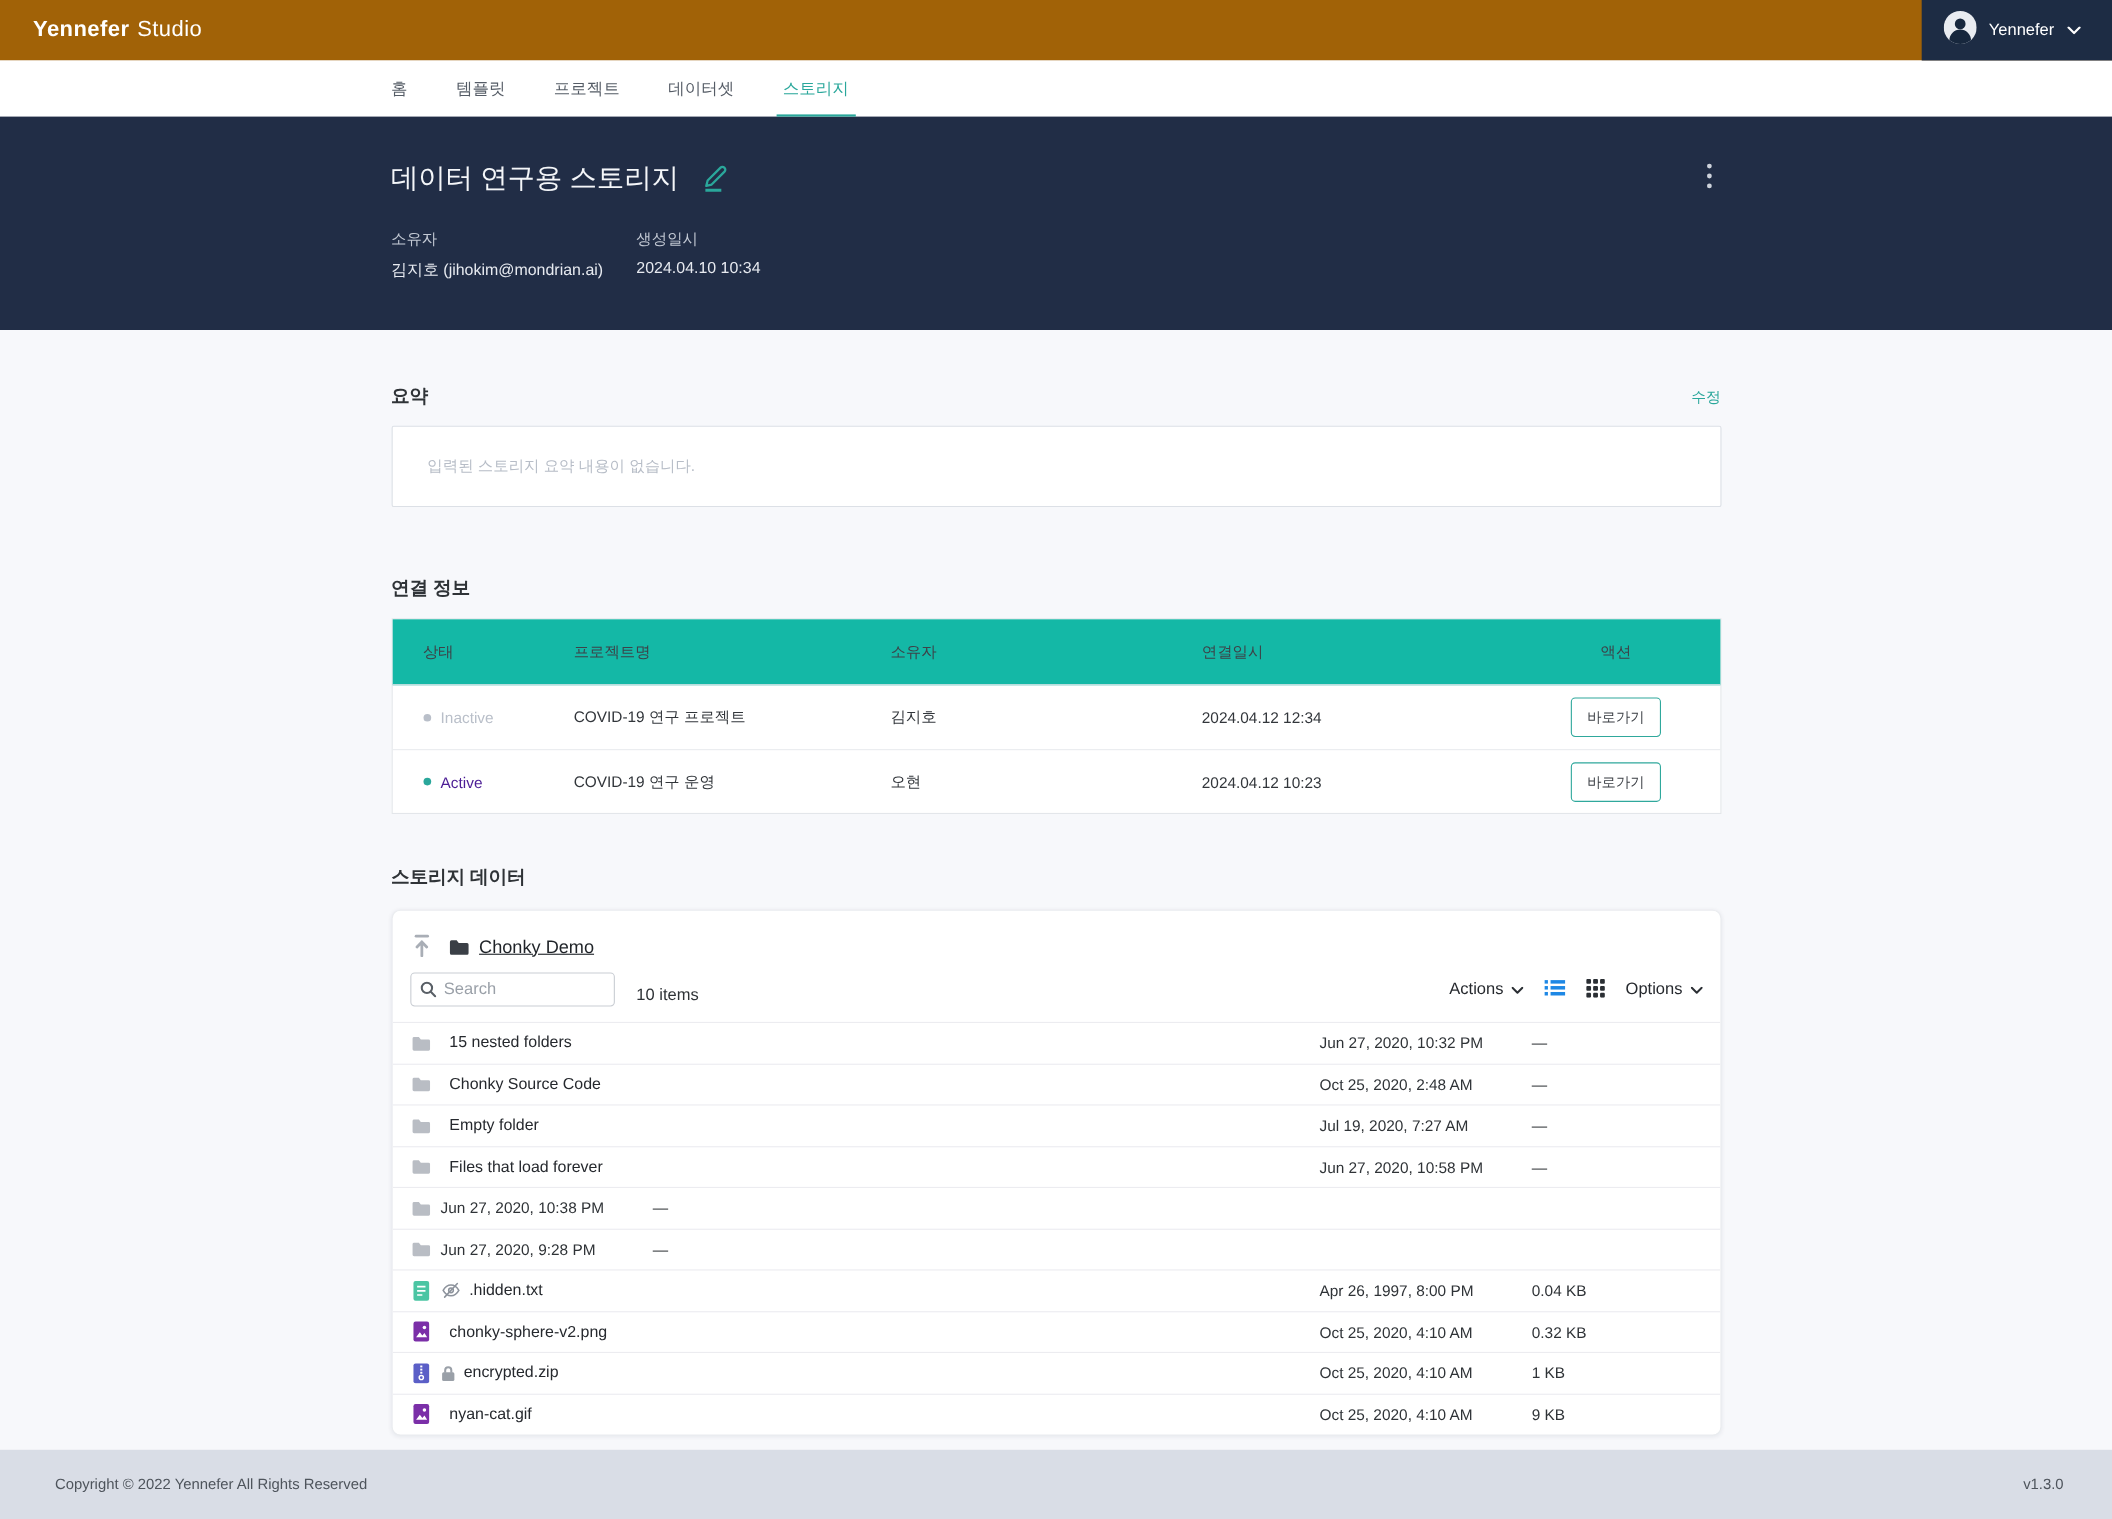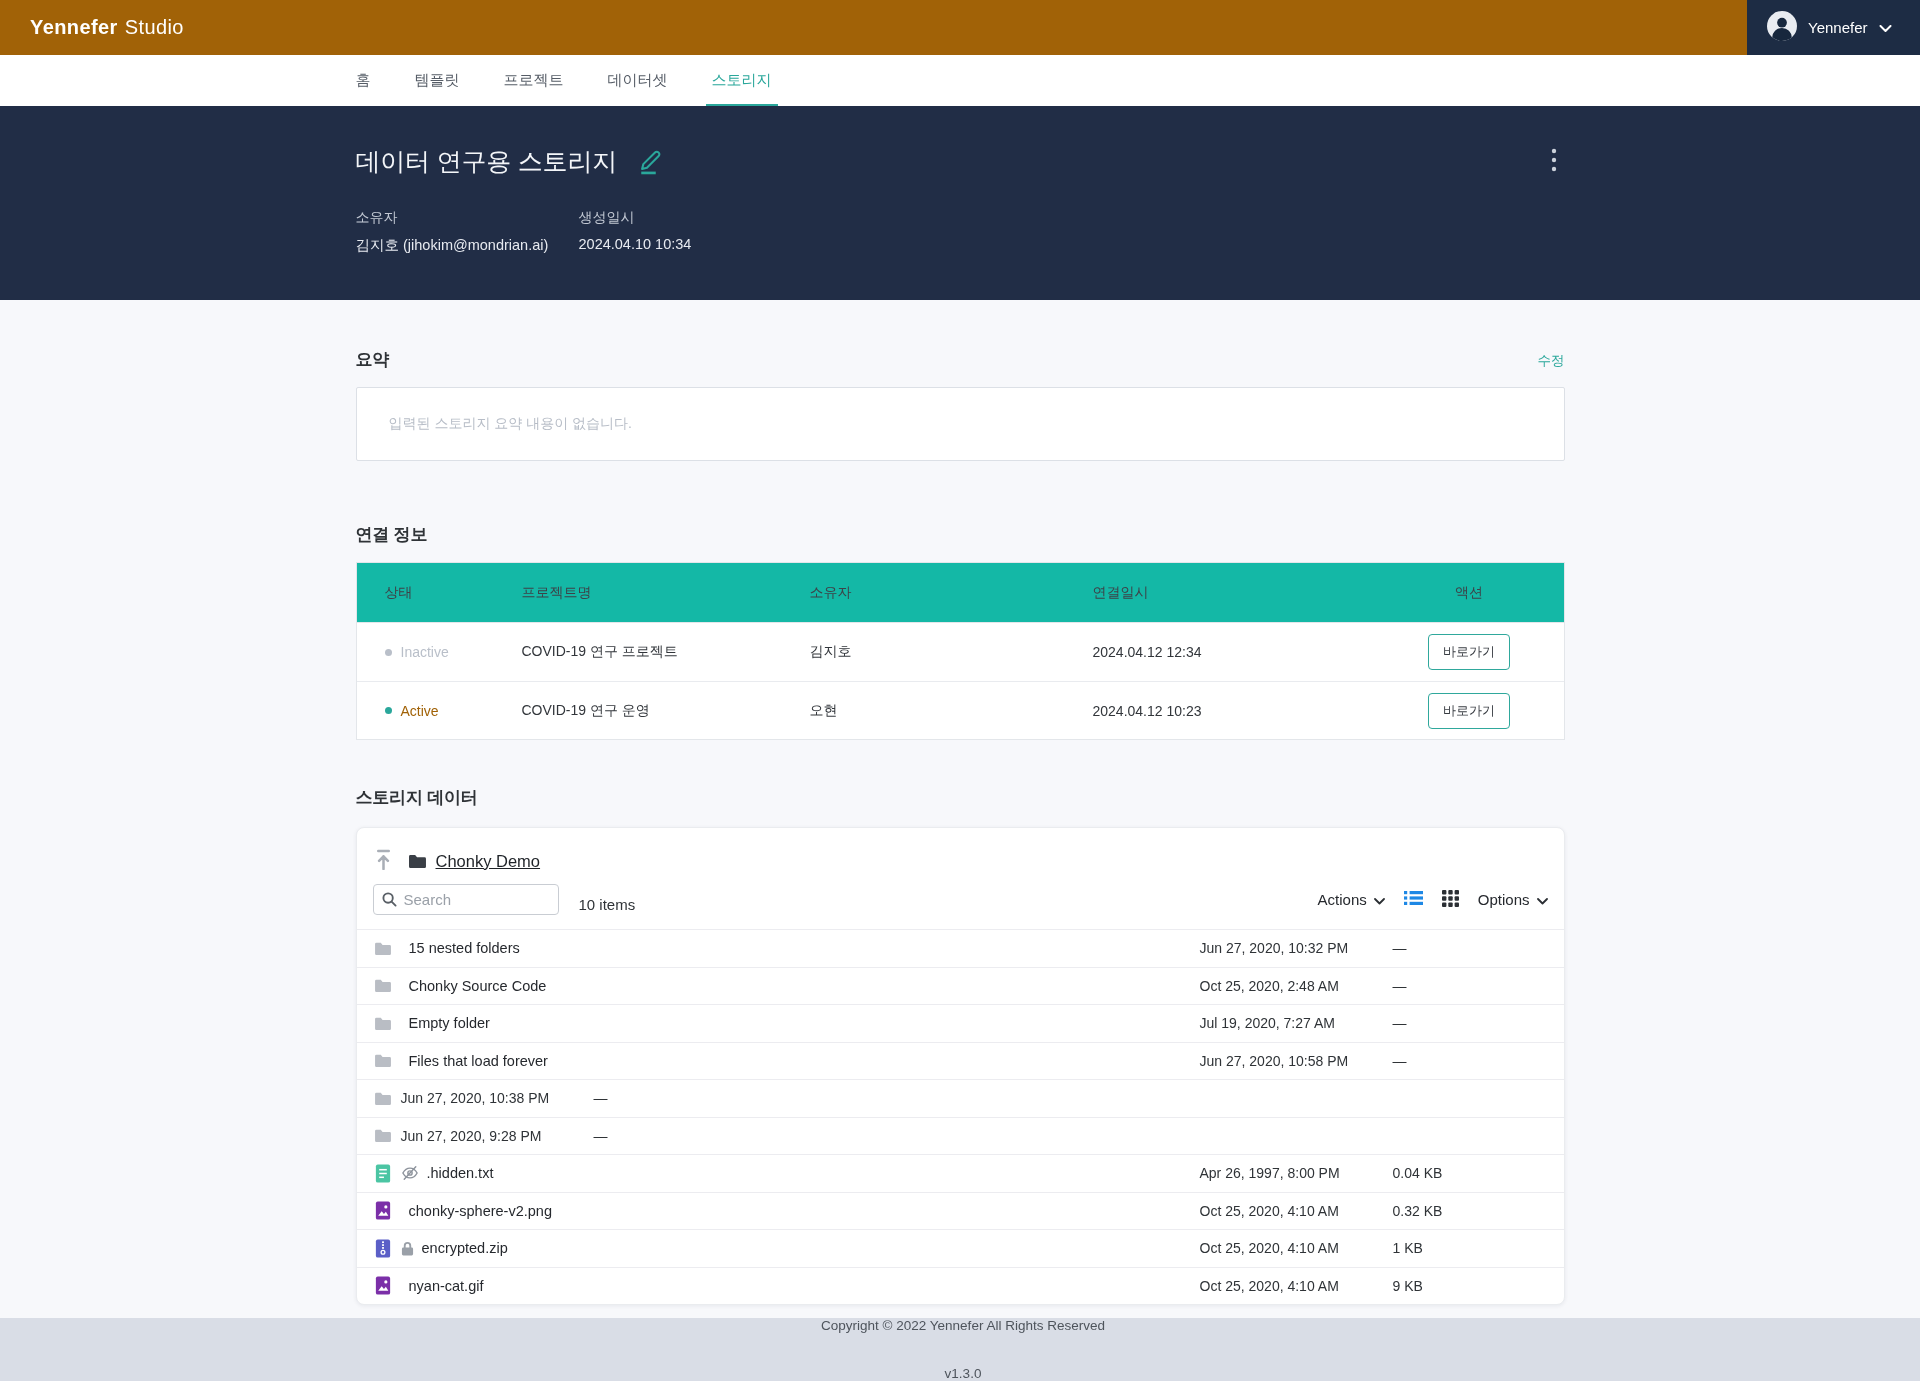--- a/index.html
+++ b/index.html
@@ -53,21 +53,21 @@
   .conn-header { height:60px; background:#14b8a6; border-bottom:1px solid #e3e6ea;
     font-size:14px; color:#3d4248; font-weight:500; }
   .conn-header .h-action { text-align:center; }
   .conn-row { height:58px; font-size:14px; color:#32363b; }
   .conn-row + .conn-row { border-top:1px solid #e9ebef; }
   .status-cell { display:flex; align-items:center; gap:9px; }
   .dot { width:7px; height:7px; border-radius:50%; }
   .status-cell.inactive .dot { background:#b9bfc9; }
   .status-cell.inactive .status-text { color:#b9bfc9; }
   .status-cell.active .dot { background:#2aa79b; }
-  .status-cell.active .status-text { color:#a16207; }
+  .status-cell.active .status-text { color:#4c1d95; }
   .action-cell { text-align:center; }
   .go-btn { background:#fff; border:1px solid #2fa89c; border-radius:4px; color:#383c42;
     font-size:13px; padding:8px 14px; cursor:pointer; font-family:inherit; }
 
   .storage-sec { padding-top:46px; }
   .fb-card { margin-top:18px; height:478px; background:#fff; border:1px solid #eaecef; border-radius:8px;
     box-shadow:0 1px 4px rgba(20,30,50,.07); overflow:hidden; }
   .fb-toolbar1 { padding:16px 16px 0; height:50px; display:flex; align-items:center; }
   .up-btn { background:none; border:none; cursor:pointer; display:flex; padding:2px; }
   .fb-folder-icon { margin-left:14px; display:flex; }
@@ -86,21 +86,21 @@
   .file-list { }
   .file-row { height:37.5px; display:flex; align-items:center; padding:0 16px; border-top:1px solid #ececf0; cursor:pointer; }
   .f-icon { width:20px; display:flex; justify-content:center; }
   .f-mod { display:flex; margin-left:8px; }
   .f-name { margin-left:8px; font-size:14.5px; color:#26292e; flex:1 1 auto; }
   .f-date { width:193px; font-size:14px; color:#2f3337; }
   .f-size { width:155px; font-size:14px; color:#2f3337; }
 
   
   .footer { height:63px; background:#d9dde6; display:flex; align-items:center;
-    justify-content:space-between; padding:0 44px 0 50px;flex-direction:column; }
+    justify-content:space-between; padding:0 44px 0 50px; }
   .footer span { font-size:13.5px; color:#4e545c; }
 </style>
 </head>
 <body>
 
 <header class="navbar">
   <div class="brand">
     <span class="b1">Yennefer</span>
     <span class="b2">Studio</span>
   </div>

